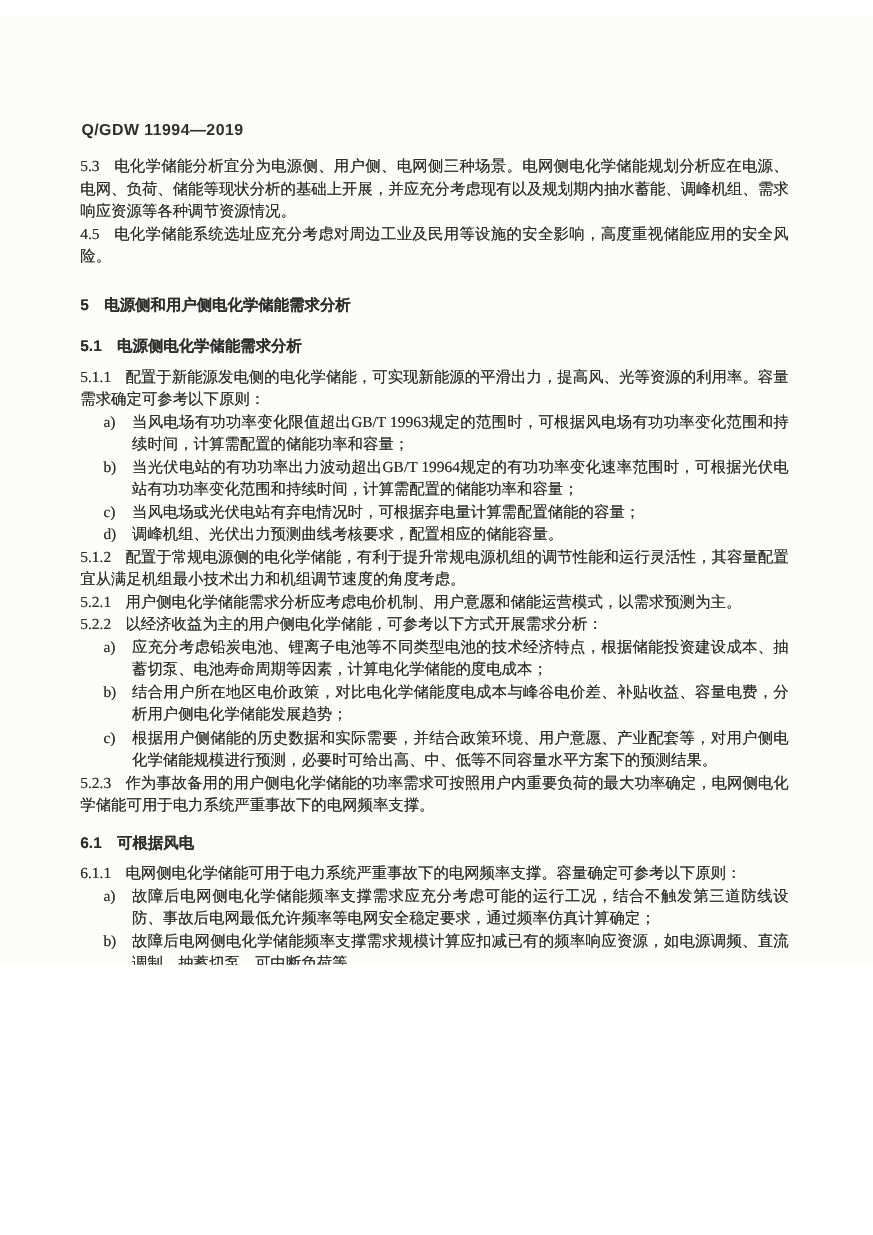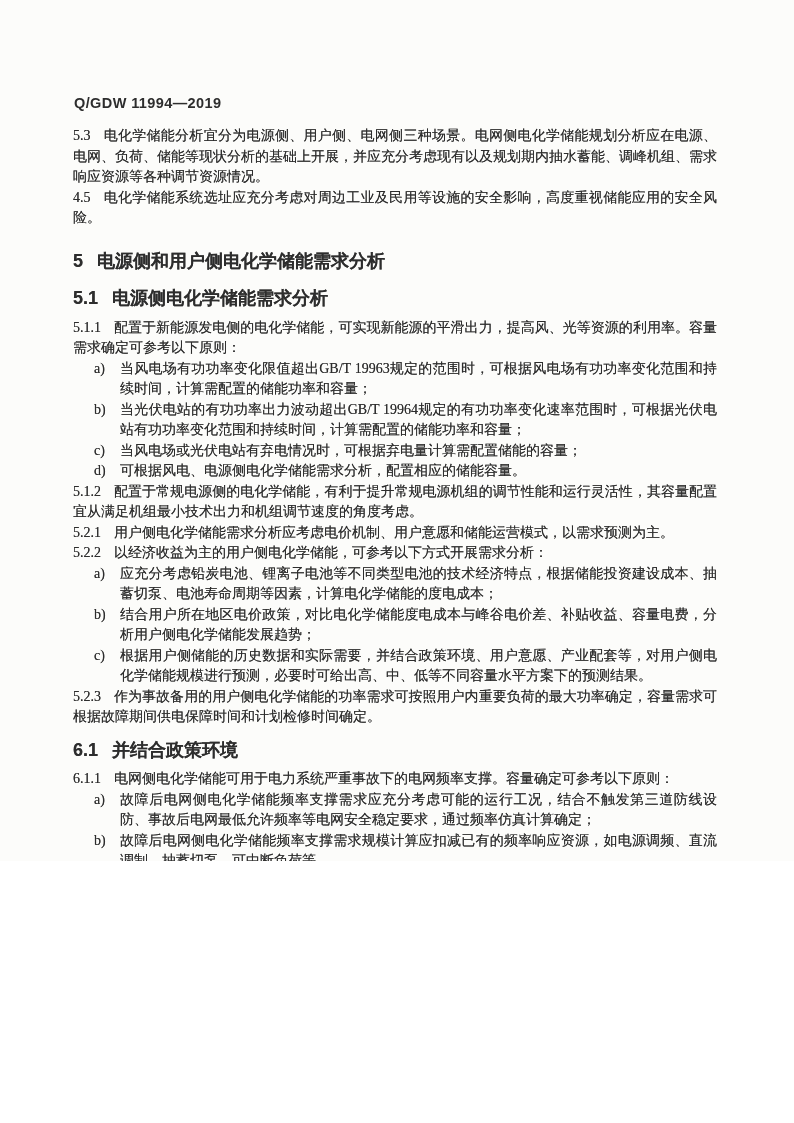--- a/index.html
+++ b/index.html
@@ -5,21 +5,21 @@
   html, body {
     margin: 0;
     padding: 0;
     background: #ffffff;
     font-family: "Liberation Serif", "DejaVu Serif", serif;
   }
   .page {
     position: relative;
     width: 794px;
     height: 861px;
-    margin: 0 auto;
+    margin: 16px auto;
     background: var(--paper, #fcfcfa);
     overflow: hidden;
     color: var(--ink, #2d2d2d);
   }
   .doc-header {
     position: absolute;
     top: 95px;
     left: 74px;
     font-family: "Liberation Sans", "DejaVu Sans", sans-serif;
     font-weight: 600;
@@ -42,21 +42,21 @@
     margin: 0;
     text-align: justify;
   }
   .clause .num {
     margin-right: 13px;
     white-space: nowrap;
   }
   .h1, .h2 {
     font-family: "Liberation Sans", "DejaVu Sans", sans-serif;
     font-weight: 700;
-    font-size: 18px;
+    font-size: 14px;
     text-align: left;
   }
   .h1 { margin: 22px 0 17px; }
   .h2 { margin: 12px 0 9px; }
   .h1 .num, .h2 .num { margin-right: 14px; }
   .item {
     display: flex;
     padding-left: 21px;
   }
   .item .ilabel {
@@ -94,39 +94,39 @@
       <div class="item">
         <span class="ilabel">b)</span>
         <span class="itext">当光伏电站的有功功率出力波动超出GB/T 19964规定的有功功率变化速率范围时，可根据光伏电站有功功率变化范围和持续时间，计算需配置的储能功率和容量；</span>
       </div>
       <div class="item">
         <span class="ilabel">c)</span>
         <span class="itext">当风电场或光伏电站有弃电情况时，可根据弃电量计算需配置储能的容量；</span>
       </div>
       <div class="item">
         <span class="ilabel">d)</span>
-        <span class="itext">可根据风电、电源侧电化学储能需求分析，配置相应的储能容量。</span>
+        <span class="itext">调峰机组、光伏出力预测曲线考核要求，配置相应的储能容量。</span>
       </div>
       <p class="clause"><span class="num">5.1.2</span><span>配置于常规电源侧的电化学储能，有利于提升常规电源机组的调节性能和运行灵活性，其容量配置宜从满足机组最小技术出力和机组调节速度的角度考虑。</span></p>
       <p class="clause"><span class="num">5.2.1</span><span>用户侧电化学储能需求分析应考虑电价机制、用户意愿和储能运营模式，以需求预测为主。</span></p>
       <p class="clause"><span class="num">5.2.2</span><span>以经济收益为主的用户侧电化学储能，可参考以下方式开展需求分析：</span></p>
       <div class="item">
         <span class="ilabel">a)</span>
         <span class="itext">应充分考虑铅炭电池、锂离子电池等不同类型电池的技术经济特点，根据储能投资建设成本、抽蓄切泵、电池寿命周期等因素，计算电化学储能的度电成本；</span>
       </div>
       <div class="item">
         <span class="ilabel">b)</span>
         <span class="itext">结合用户所在地区电价政策，对比电化学储能度电成本与峰谷电价差、补贴收益、容量电费，分析用户侧电化学储能发展趋势；</span>
       </div>
       <div class="item">
         <span class="ilabel">c)</span>
         <span class="itext">根据用户侧储能的历史数据和实际需要，并结合政策环境、用户意愿、产业配套等，对用户侧电化学储能规模进行预测，必要时可给出高、中、低等不同容量水平方案下的预测结果。</span>
       </div>
-      <p class="clause"><span class="num">5.2.3</span><span>作为事故备用的用户侧电化学储能的功率需求可按照用户内重要负荷的最大功率确定，容量需求可根据故障期间供电保障时间和计划检修时间确定。</span></p>
-      <div class="h2"><span class="num">6.1</span><span>并结合政策环境</span></div>
+      <p class="clause"><span class="num">5.2.3</span><span>作为事故备用的用户侧电化学储能的功率需求可按照用户内重要负荷的最大功率确定，电网侧电化学储能可用于电力系统严重事故下的电网频率支撑。</span></p>
+      <div class="h2"><span class="num">6.1</span><span>可根据风电</span></div>
       <p class="clause"><span class="num">6.1.1</span><span>电网侧电化学储能可用于电力系统严重事故下的电网频率支撑。容量确定可参考以下原则：</span></p>
       <div class="item">
         <span class="ilabel">a)</span>
         <span class="itext">故障后电网侧电化学储能频率支撑需求应充分考虑可能的运行工况，结合不触发第三道防线设防、事故后电网最低允许频率等电网安全稳定要求，通过频率仿真计算确定；</span>
       </div>
       <div class="item">
         <span class="ilabel">b)</span>
         <span class="itext">故障后电网侧电化学储能频率支撑需求规模计算应扣减已有的频率响应资源，如电源调频、直流调制、抽蓄切泵、可中断负荷等。</span>
       </div>
     </main>

